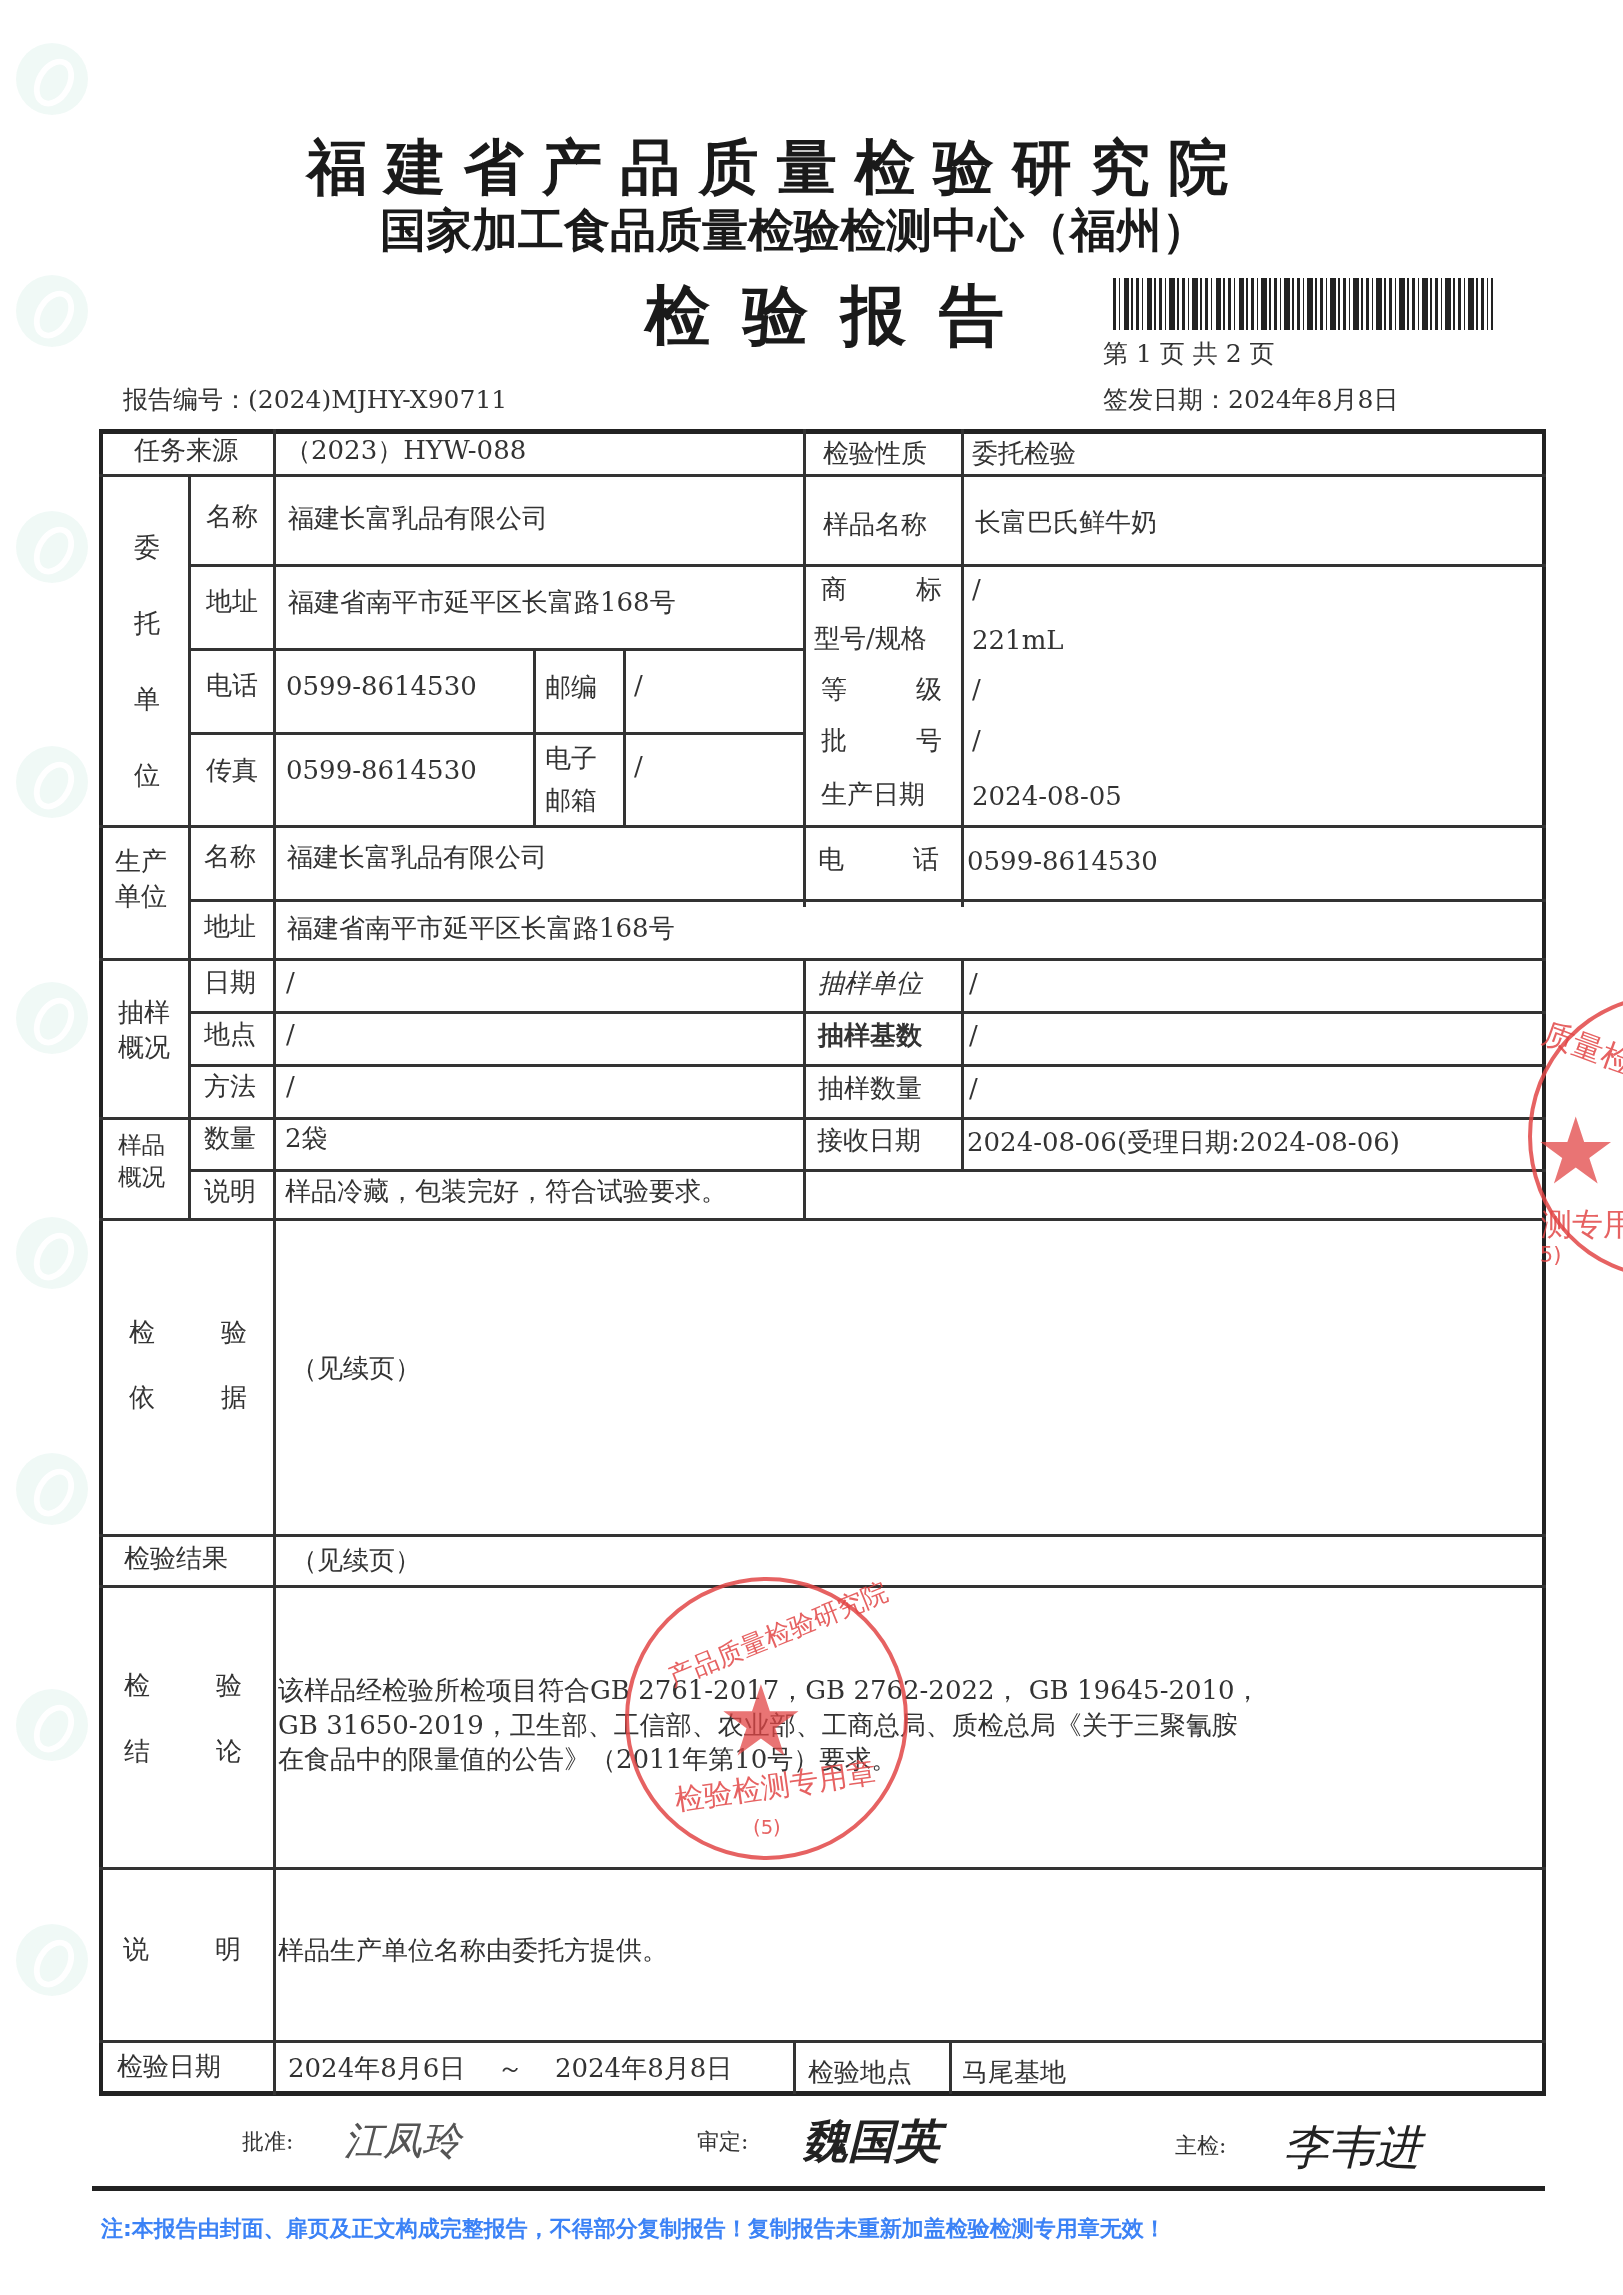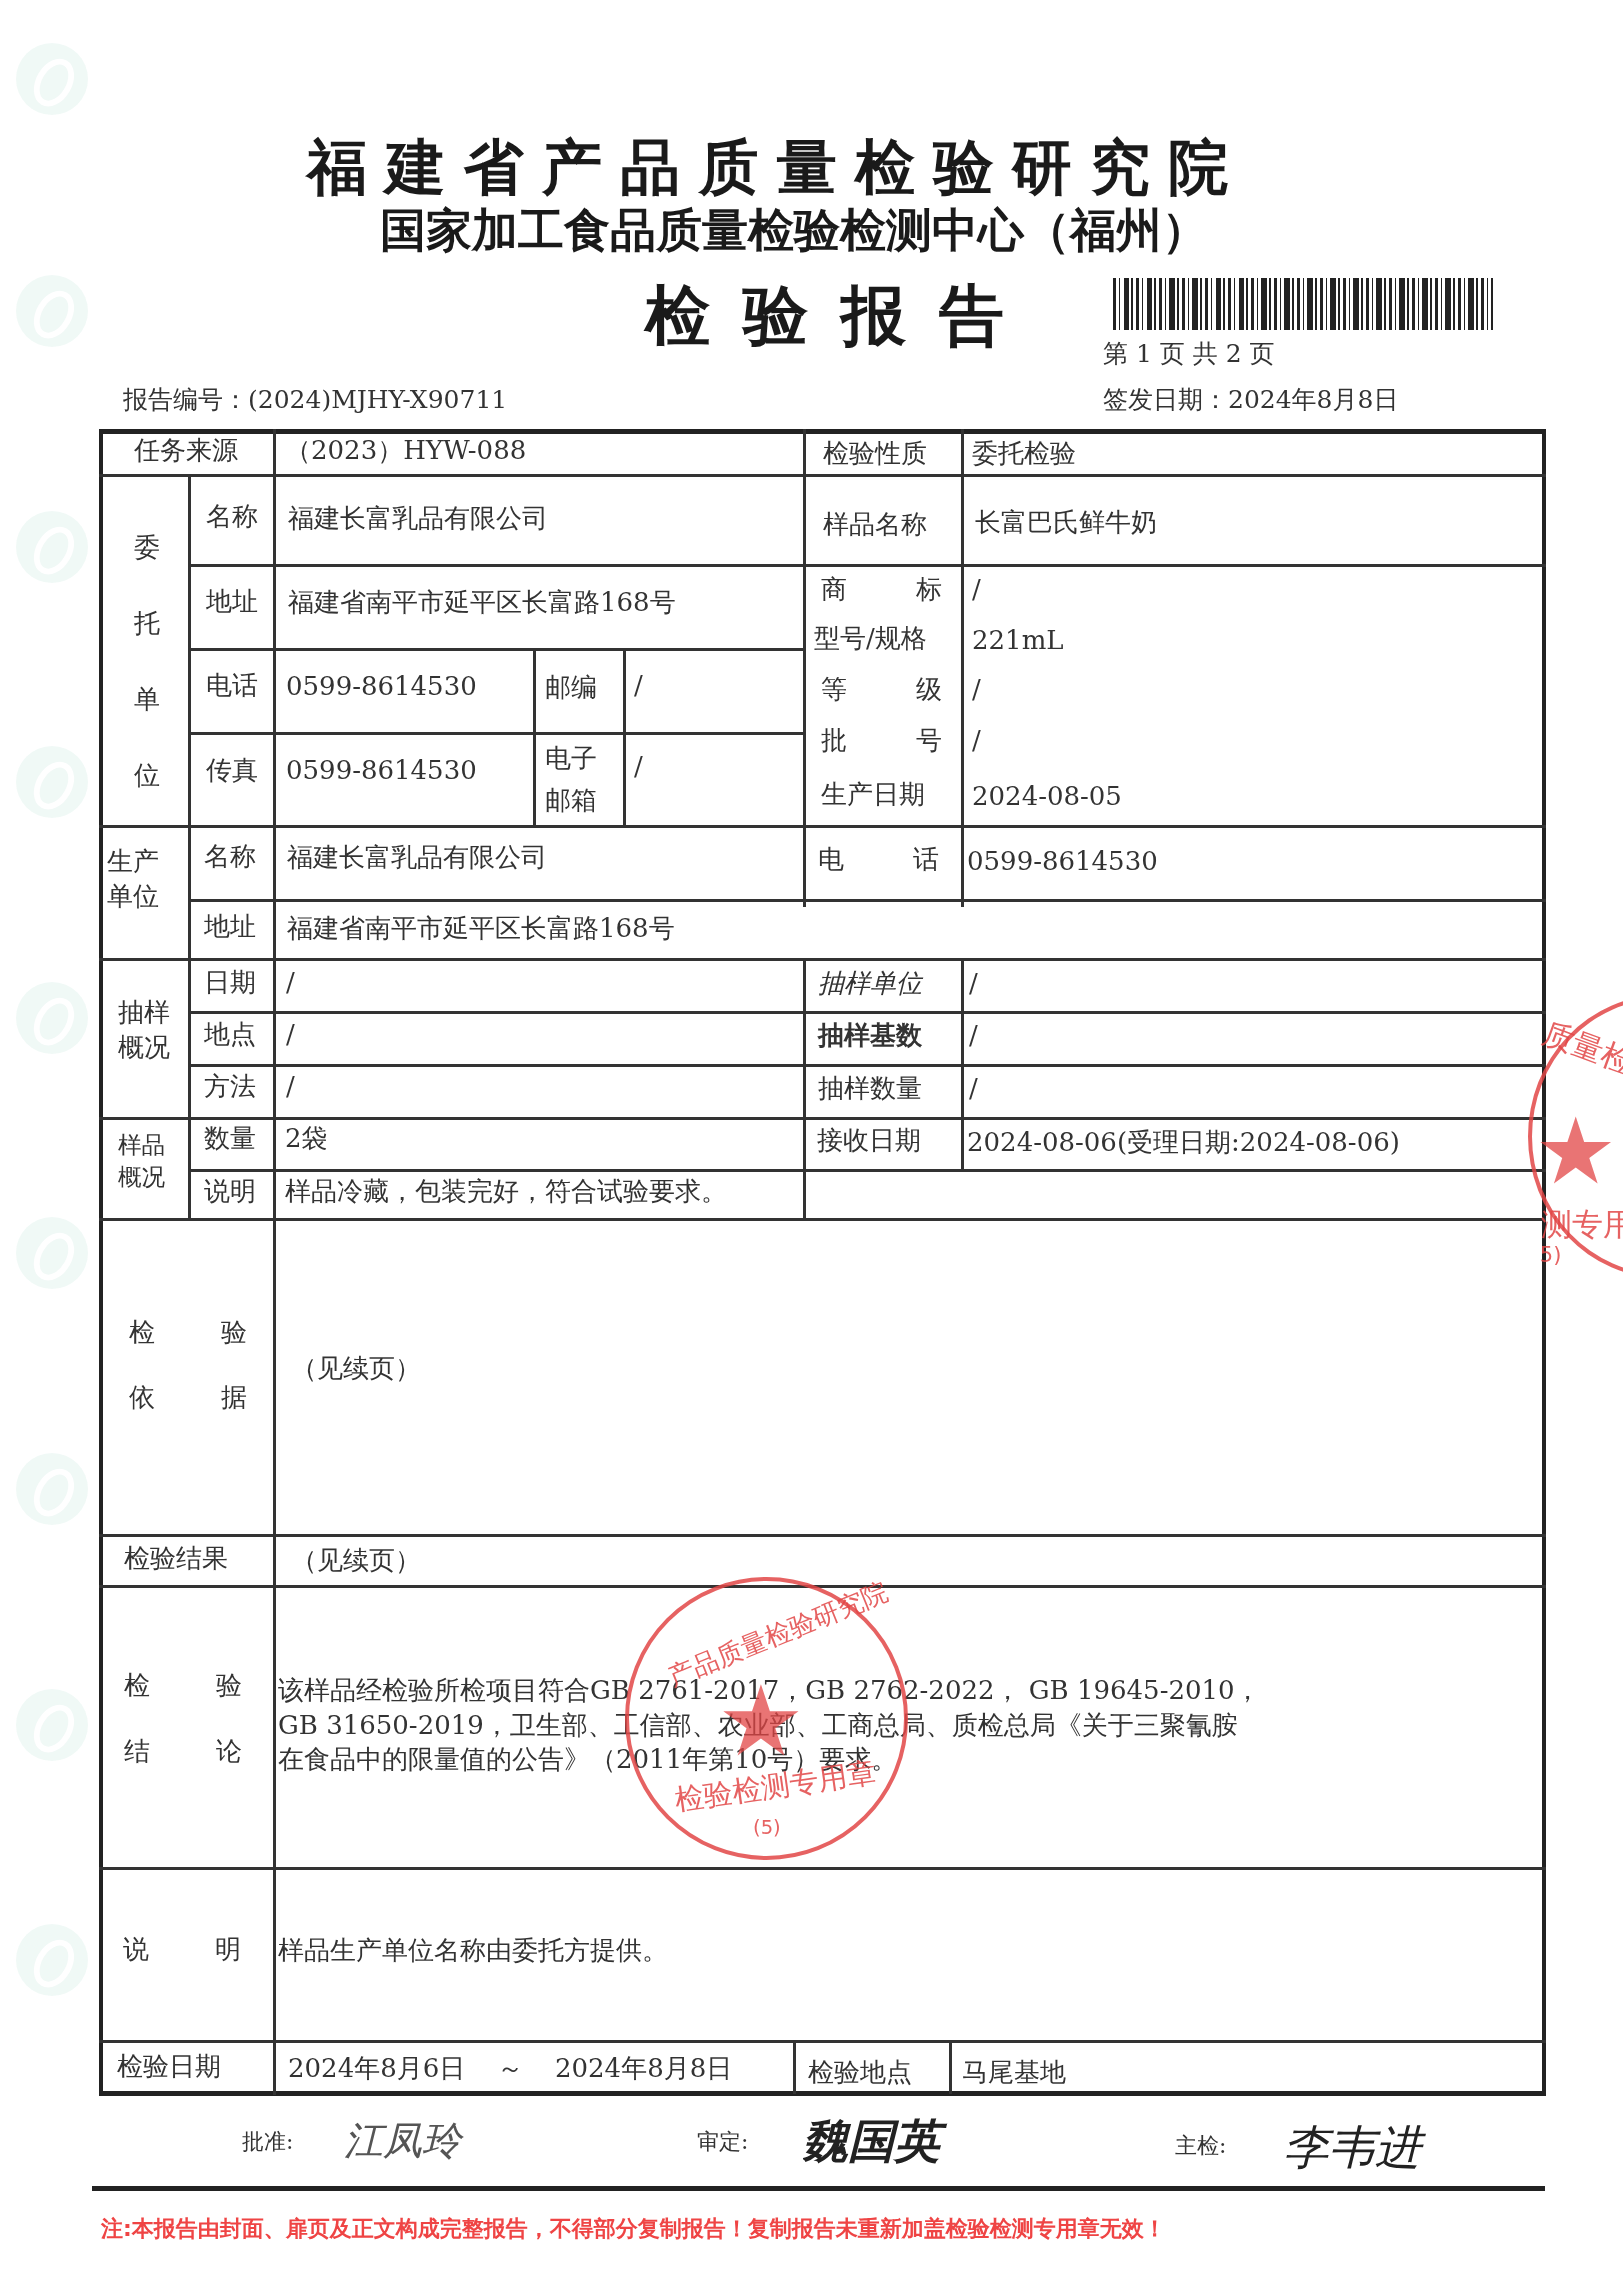--- a/index.html
+++ b/index.html
@@ -22,21 +22,21 @@
   .hl{position:absolute;height:2.6px;background:#333;}
   .vl{position:absolute;width:2.6px;background:#333;}
   .thick{background:#222;}
   .cell{position:absolute;font-size:26px;white-space:nowrap;color:#333;line-height:1;}
   .vert{position:absolute;font-size:26px;color:#333;display:flex;flex-direction:column;align-items:center;}
   .spread{display:flex;justify-content:space-between;}
   .seal{position:absolute;border:4.6px solid rgba(226,70,70,.85);border-radius:50%;}
   .seal-text{position:absolute;color:rgba(226,70,70,.85);font-family:"DejaVu Sans",sans-serif;white-space:nowrap;}
   .star{position:absolute;color:rgba(226,70,70,.75);font-size:98px;line-height:1;}
   .sig{position:absolute;font-family:"DejaVu Serif",serif;font-style:italic;color:#222;white-space:nowrap;}
-  .note{font-family:"DejaVu Sans","Liberation Sans",sans-serif;font-weight:bold;font-size:22px;white-space:nowrap;color:#ef4444;}
+  .note{font-family:"DejaVu Sans","Liberation Sans",sans-serif;font-weight:bold;font-size:22px;white-space:nowrap;color:#3b82f6;}
 </style>
 </head>
 <body>
 
 <div>
   <div class="wm" style="left:16.4px;top:43px;"></div>
   <div class="wm" style="left:16.4px;top:275px;"></div>
   <div class="wm" style="left:16.4px;top:511px;"></div>
   <div class="wm" style="left:16.4px;top:746px;"></div>
   <div class="wm" style="left:16.4px;top:982px;"></div>
@@ -137,21 +137,21 @@
 </div>
 <div class="cell" style="left:972px;top:676px;">/</div>
 <div class="cell spread" style="left:821px;top:727px;width:121px;">
   <span>批</span>
     <span>号</span>
 </div>
 <div class="cell" style="left:972px;top:727px;">/</div>
 <div class="cell" style="left:821px;top:781px;">生产日期</div>
 <div class="cell" style="left:972px;top:783px;">2024-08-05</div>
 
-<div class="vert" style="left:107px;top:844px;">
+<div class="vert" style="left:115px;top:844px;">
   <span>生产</span>
   <span>单位</span>
 </div>
 <div class="cell" style="left:204px;top:843px;">名称</div>
 <div class="cell" style="left:287px;top:844px;">福建长富乳品有限公司</div>
 <div class="cell spread" style="left:818px;top:846px;width:121px;">
   <span>电</span>
     <span>话</span>
 </div>
 <div class="cell" style="left:967px;top:848px;">0599-8614530</div>

